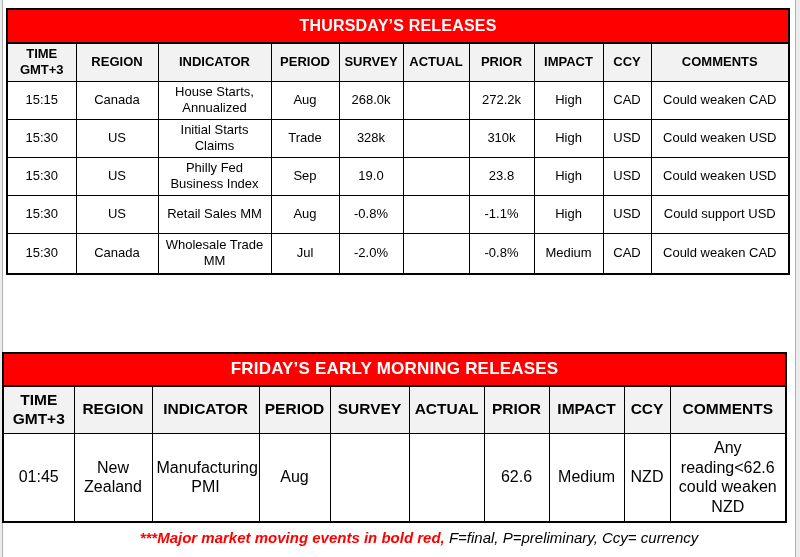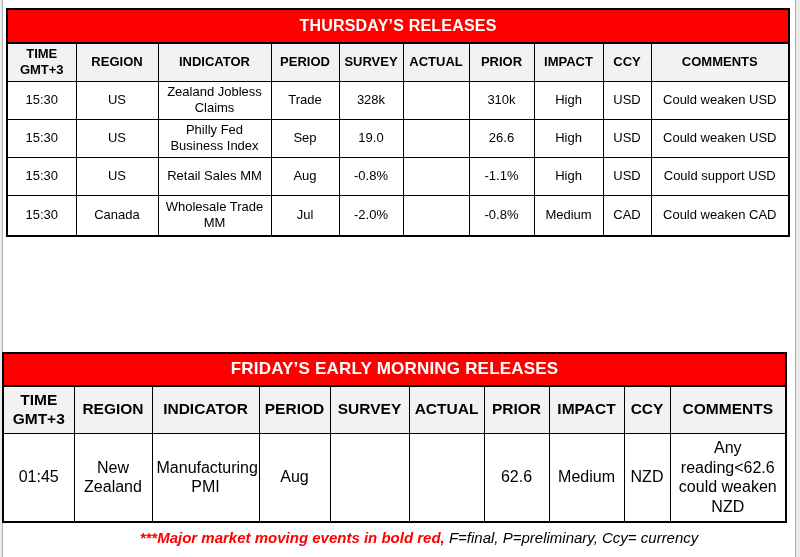--- a/index.html
+++ b/index.html
@@ -65,39 +65,51 @@
       <td>INDICATOR</td>
       <td>PERIOD</td>
       <td>SURVEY</td>
       <td>ACTUAL</td>
       <td>PRIOR</td>
       <td>IMPACT</td>
       <td>CCY</td>
       <td>COMMENTS</td>
     </tr>
     <tr class="data">
+      <td>15:15</td>
+      <td>Canada</td>
+      <td>House Starts, Annualized</td>
+      <td>Aug</td>
+      <td>268.0k</td>
+      <td></td>
+      <td>272.2k</td>
+      <td>High</td>
+      <td>CAD</td>
+      <td>Could weaken CAD</td>
+    </tr>
+    <tr class="data">
       <td>15:30</td>
       <td>US</td>
-      <td>Zealand Jobless Claims</td>
+      <td>Initial Starts Claims</td>
       <td>Trade</td>
       <td>328k</td>
       <td></td>
       <td>310k</td>
       <td>High</td>
       <td>USD</td>
       <td>Could weaken USD</td>
     </tr>
     <tr class="data">
       <td>15:30</td>
       <td>US</td>
       <td>Philly Fed Business Index</td>
       <td>Sep</td>
       <td>19.0</td>
       <td></td>
-      <td>26.6</td>
+      <td>23.8</td>
       <td>High</td>
       <td>USD</td>
       <td>Could weaken USD</td>
     </tr>
     <tr class="data">
       <td>15:30</td>
       <td>US</td>
       <td>Retail Sales MM</td>
       <td>Aug</td>
       <td>-0.8%</td>

